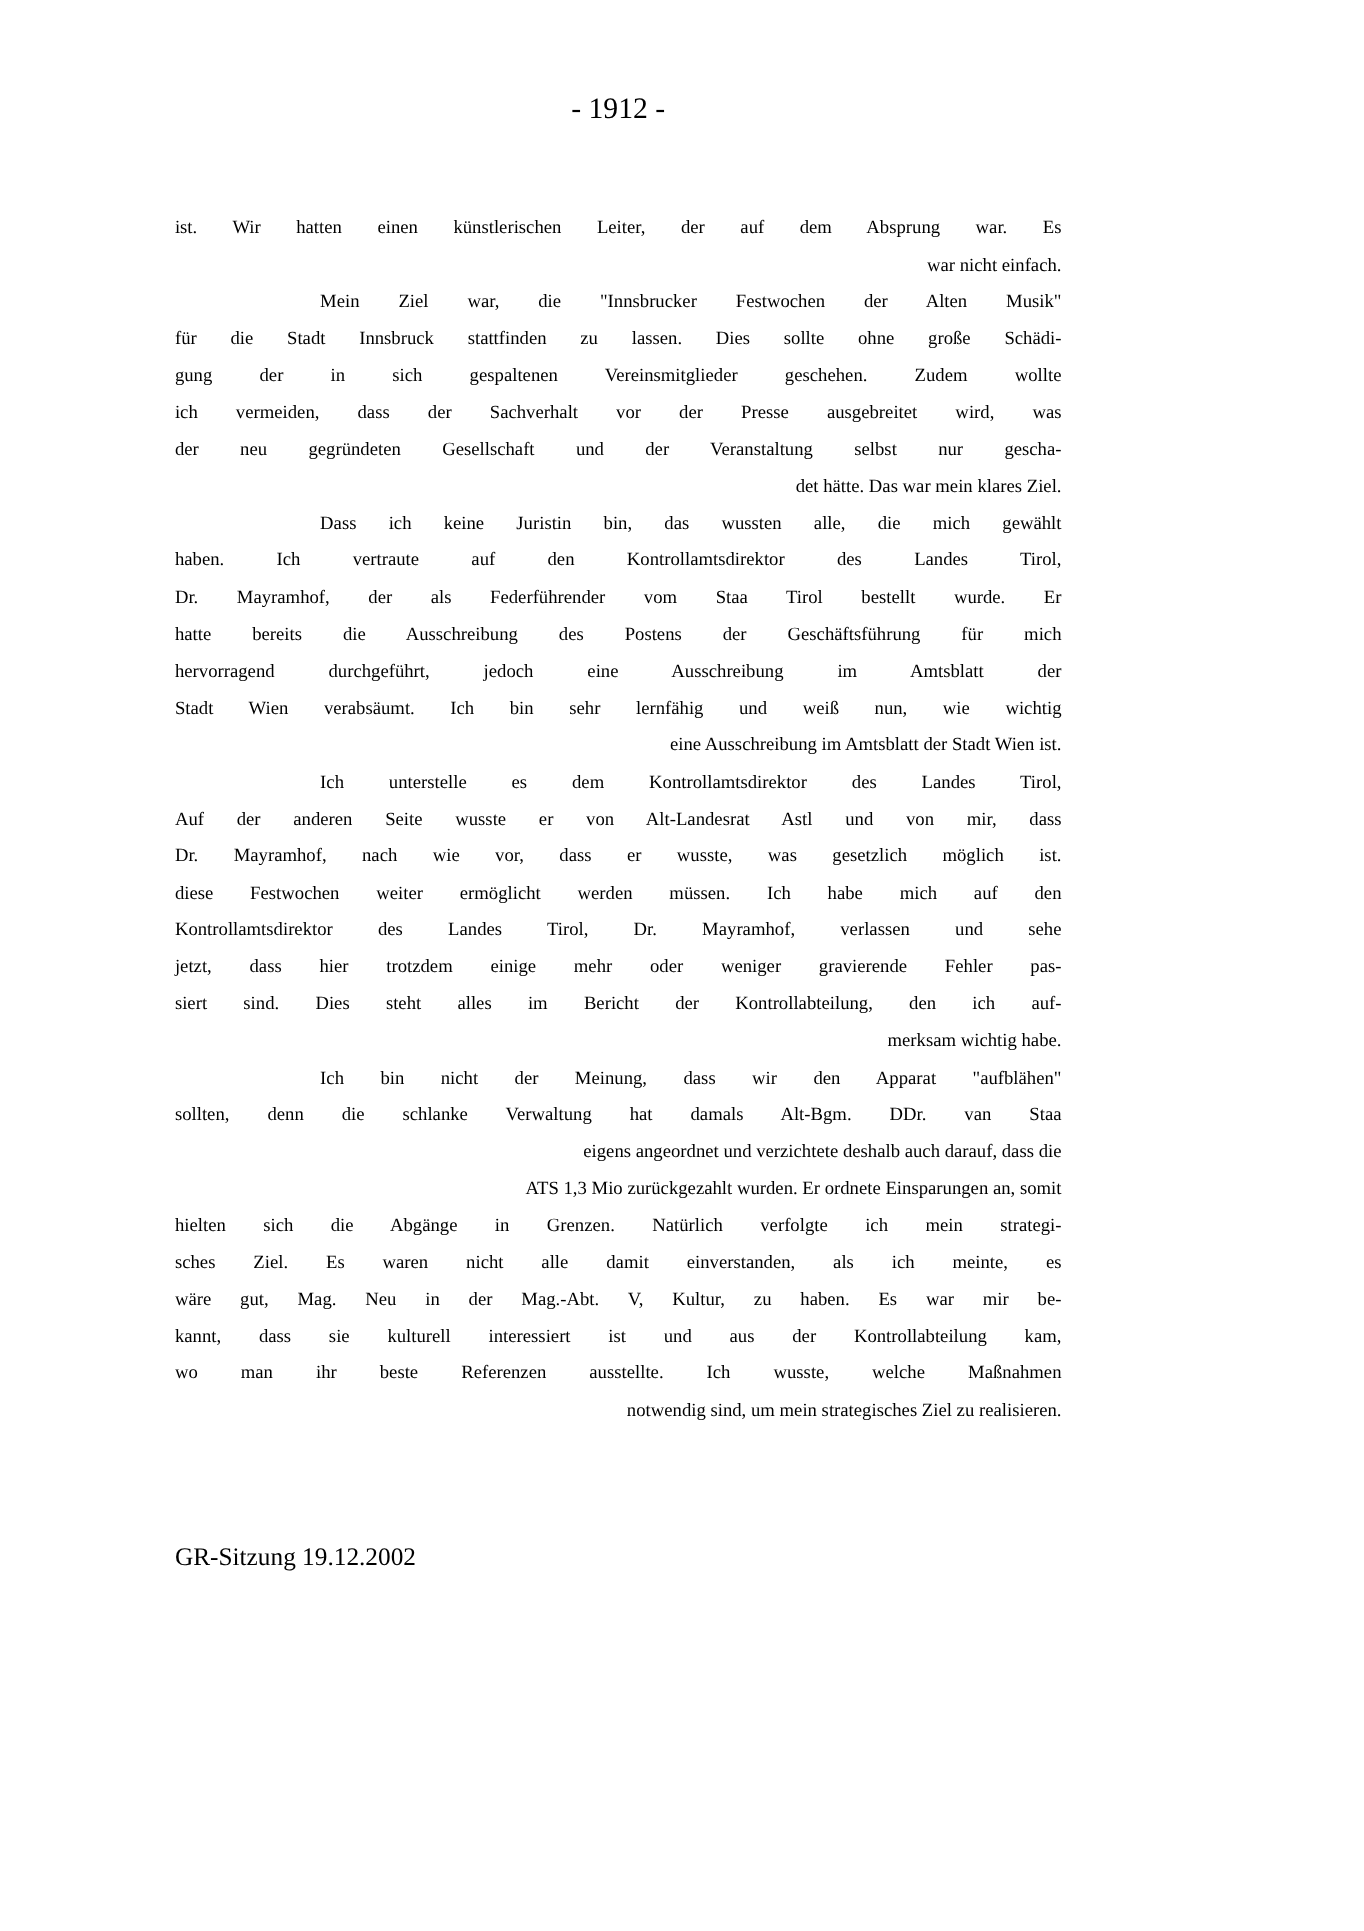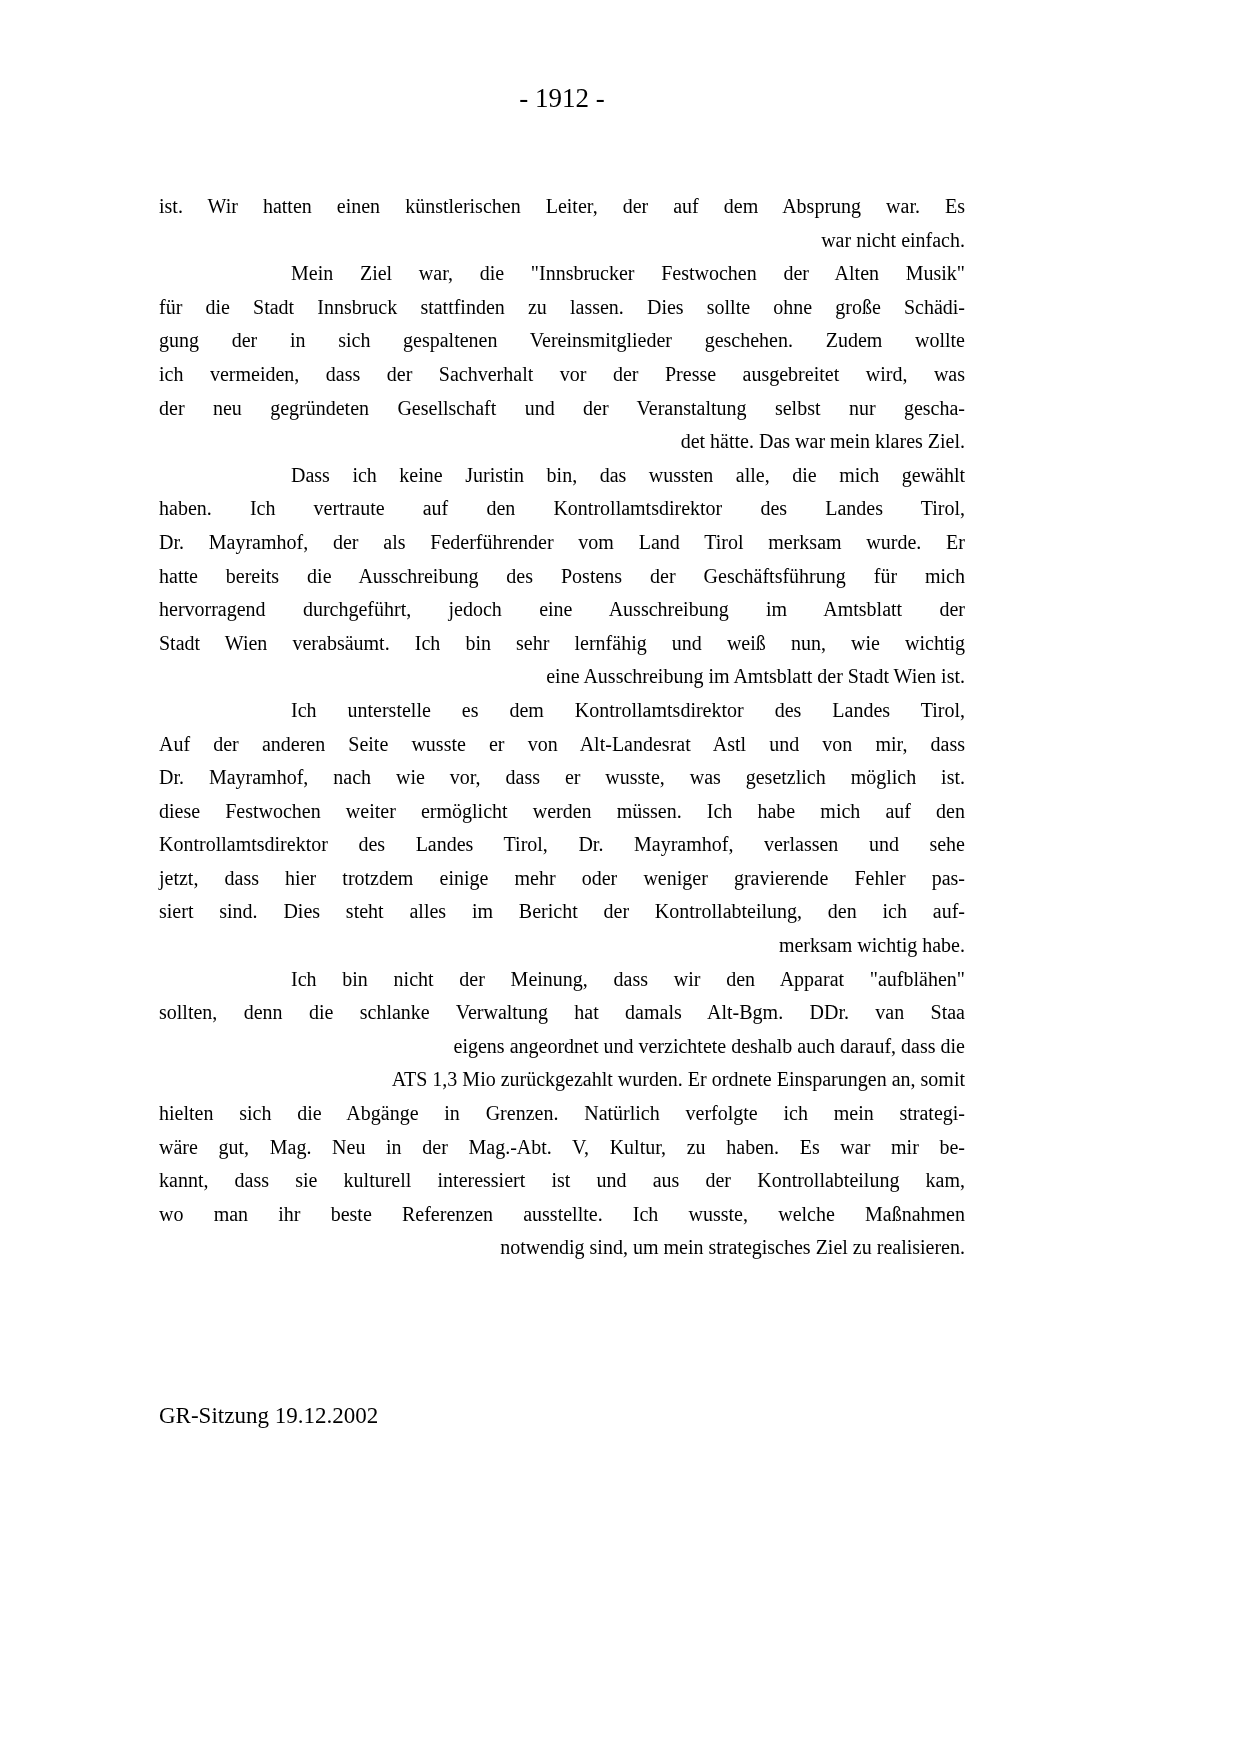--- a/index.html
+++ b/index.html
@@ -21,21 +21,21 @@
     width: 806px;
     text-align: center;
     font-size: 27px;
     line-height: 1.2;
   }
   .body-text {
     position: absolute;
     top: 190px;
     left: 159px;
     width: 806px;
-    font-size: 20px;
+    font-size: 17px;
     line-height: 33.6px;
   }
   .paragraph { margin: 0; }
   .line {
     text-align: right;
   }
   .line.j {
     text-align: justify;
     text-align-last: justify;
   }
@@ -65,21 +65,21 @@
         <div class="line j">Mein Ziel war, die "Innsbrucker Festwochen der Alten Musik"</div>
         <div class="line j">für die Stadt Innsbruck stattfinden zu lassen. Dies sollte ohne große Schädi-</div>
         <div class="line j">gung der in sich gespaltenen Vereinsmitglieder geschehen. Zudem wollte</div>
         <div class="line j">ich vermeiden, dass der Sachverhalt vor der Presse ausgebreitet wird, was</div>
         <div class="line j">der neu gegründeten Gesellschaft und der Veranstaltung selbst nur gescha-</div>
         <div class="line">det hätte. Das war mein klares Ziel.</div>
       </div>
       <div class="paragraph indent">
         <div class="line j">Dass ich keine Juristin bin, das wussten alle, die mich gewählt</div>
         <div class="line j">haben. Ich vertraute auf den Kontrollamtsdirektor des Landes Tirol,</div>
-        <div class="line j">Dr. Mayramhof, der als Federführender vom Land Tirol merksam wurde. Er</div>
+        <div class="line j">Dr. Mayramhof, der als Federführender vom Staa Tirol bestellt wurde. Er</div>
         <div class="line j">hatte bereits die Ausschreibung des Postens der Geschäftsführung für mich</div>
         <div class="line j">hervorragend durchgeführt, jedoch eine Ausschreibung im Amtsblatt der</div>
         <div class="line j">Stadt Wien verabsäumt. Ich bin sehr lernfähig und weiß nun, wie wichtig</div>
         <div class="line">eine Ausschreibung im Amtsblatt der Stadt Wien ist.</div>
       </div>
       <div class="paragraph indent">
         <div class="line j">Ich unterstelle es dem Kontrollamtsdirektor des Landes Tirol,</div>
         <div class="line j">Auf der anderen Seite wusste er von Alt-Landesrat Astl und von mir, dass</div>
         <div class="line j">Dr. Mayramhof, nach wie vor, dass er wusste, was gesetzlich möglich ist.</div>
         <div class="line j">diese Festwochen weiter ermöglicht werden müssen. Ich habe mich auf den</div>
@@ -87,20 +87,21 @@
         <div class="line j">jetzt, dass hier trotzdem einige mehr oder weniger gravierende Fehler pas-</div>
         <div class="line j">siert sind. Dies steht alles im Bericht der Kontrollabteilung, den ich auf-</div>
         <div class="line">merksam wichtig habe.</div>
       </div>
       <div class="paragraph indent">
         <div class="line j">Ich bin nicht der Meinung, dass wir den Apparat "aufblähen"</div>
         <div class="line j">sollten, denn die schlanke Verwaltung hat damals Alt-Bgm. DDr. van Staa</div>
         <div class="line">eigens angeordnet und verzichtete deshalb auch darauf, dass die</div>
         <div class="line">ATS 1,3 Mio zurückgezahlt wurden. Er ordnete Einsparungen an, somit</div>
         <div class="line j">hielten sich die Abgänge in Grenzen. Natürlich verfolgte ich mein strategi-</div>
+        <div class="line j">sches Ziel. Es waren nicht alle damit einverstanden, als ich meinte, es</div>
         <div class="line j">wäre gut, Mag. Neu in der Mag.-Abt. V, Kultur, zu haben. Es war mir be-</div>
         <div class="line j">kannt, dass sie kulturell interessiert ist und aus der Kontrollabteilung kam,</div>
         <div class="line j">wo man ihr beste Referenzen ausstellte. Ich wusste, welche Maßnahmen</div>
         <div class="line">notwendig sind, um mein strategisches Ziel zu realisieren.</div>
       </div>
     </div>
 
   <div class="footer">GR-Sitzung 19.12.2002</div>
 </div>
 

